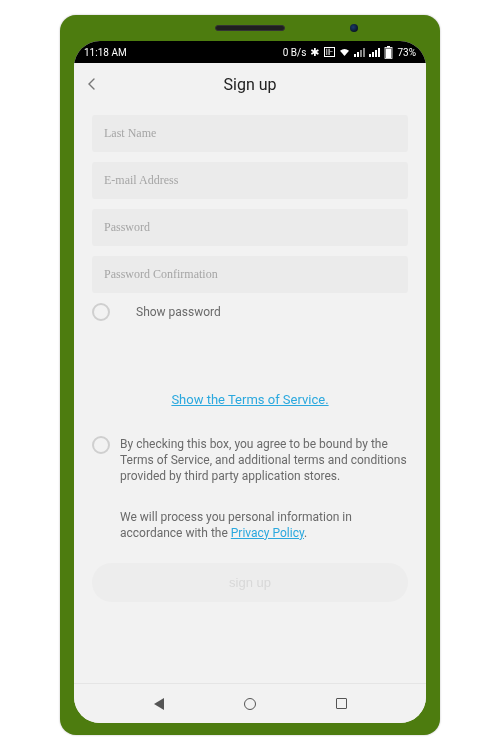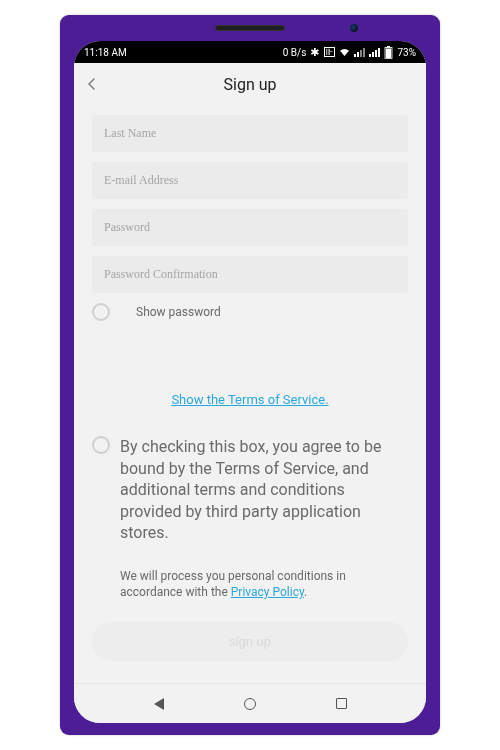--- a/index.html
+++ b/index.html
@@ -8,22 +8,22 @@
     display: flex;
     justify-content: center;
     align-items: center;
     width: 500px;
     height: 750px;
     font-family: -apple-system, BlinkMacSystemFont, "Segoe UI", Roboto, Arial, sans-serif;
   }
   .phone {
     width: 380px;
     height: 720px;
-    background: #4c1d95;
-    border-radius: 9px;
+    background: #4d7c0f;
+    border-radius: 16px;
     padding: 10px 14px 12px 14px;
     position: relative;
     box-shadow: 0 0 2px rgba(0,0,0,0.3);
   }
   .earpiece {
     width: 70px;
     height: 6px;
     background: #1f1f1f;
     border: 1px solid #333;
     border-radius: 3px;
@@ -116,21 +116,21 @@
     color: #2aa8de;
     font-size: 13px;
     text-decoration: underline;
   }
   .agree-row {
     display: flex;
     gap: 10px;
     margin-top: 28px;
   }
   .agree-text {
-    font-size: 16px;
+    font-size: 12px;
     color: #6a6a6a;
     line-height: 1.35;
   }
   .privacy-block {
     font-size: 12px;
     color: #6a6a6a;
     line-height: 1.35;
     margin-top: 24px;
     padding-left: 28px;
   }
@@ -231,21 +231,21 @@
       <div class="tos-link-wrap">
         <a class="tos-link" href="#">Show the Terms of Service.</a>
       </div>
 
       <div class="agree-row">
         <div class="radio-circle"></div>
         <div class="agree-text">By checking this box, you agree to be bound by the Terms of Service, and additional terms and conditions provided by third party application stores.</div>
       </div>
 
       <div class="privacy-block">
-        <span>We will process you personal conditions in accordance with the </span><a href="#" class="privacy-link">Privacy Policy</a><span>.</span>
+        <span>We will process you personal information in accordance with the </span><a href="#" class="privacy-link">Privacy Policy</a><span>.</span>
       </div>
 
       <button class="signup-btn" disabled="">sign up</button>
     </div>
 
     <div class="nav-bar">
       <div class="nav-icon">
           <div class="tri"></div>
         </div>
       <div class="nav-icon">

